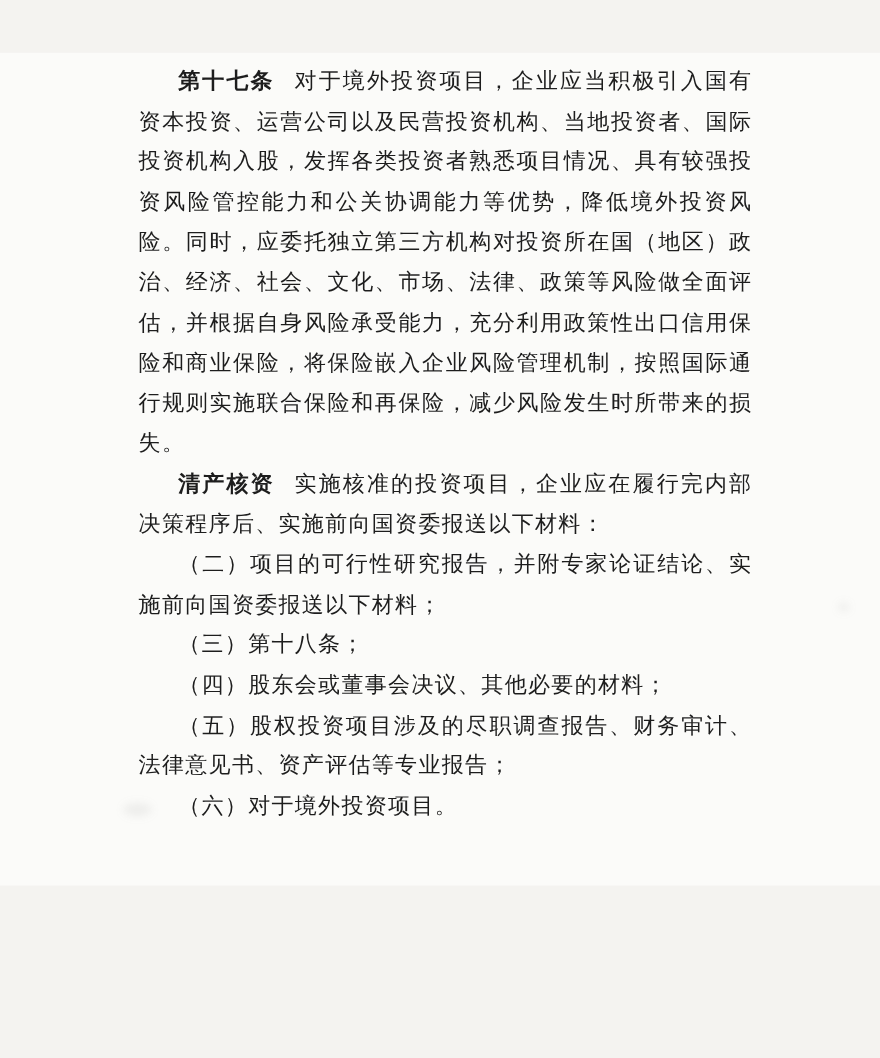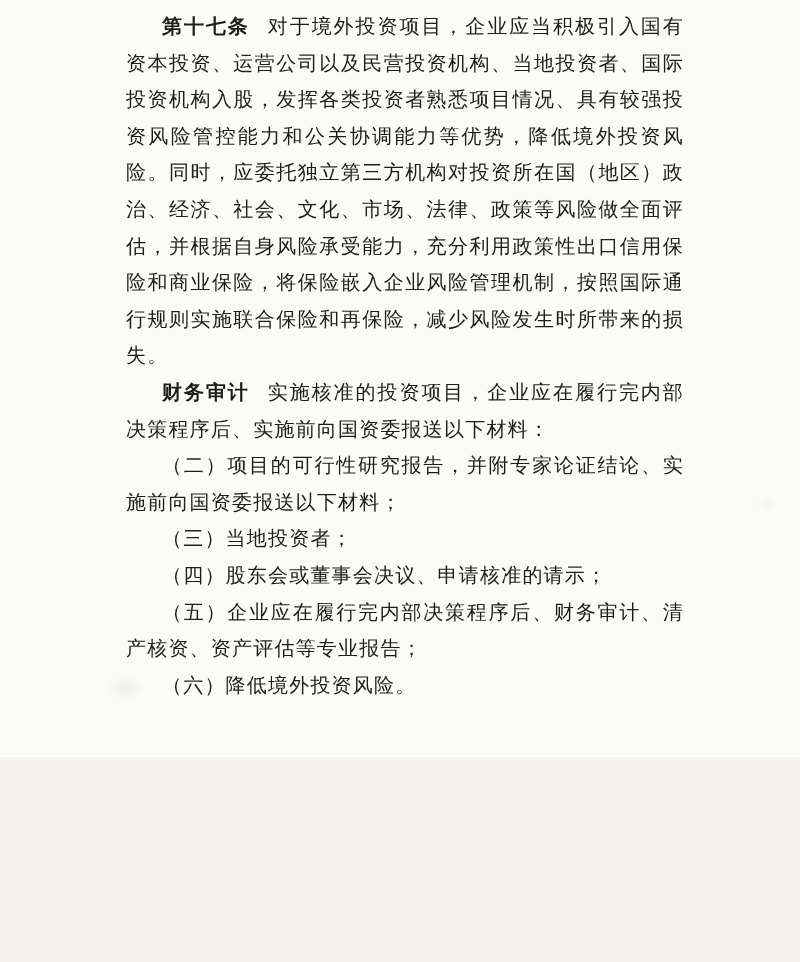--- a/index.html
+++ b/index.html
@@ -16,20 +16,21 @@
     background: #f4f3f0;
     font-family: "Liberation Serif", "DejaVu Serif", serif;
   }
   .page {
     position: relative;
     width: 800px;
     height: 757px;
     background: var(--page-bg);
     color: var(--ink);
     overflow: hidden;
+    margin-top: 48px;
   }
   
   .smudge {
     position: absolute;
     border-radius: 50%;
     background: rgba(120, 120, 115, 0.10);
     filter: blur(4px);
   }
   .smudge-1 { left: 112px; top: 682px; width: 26px; height: 12px; }
   .smudge-2 { left: 762px; top: 500px; width: 10px; height: 8px; }
@@ -75,31 +76,31 @@
 
 <div class="page">
 
   <div class="smudge smudge-1"></div>
   <div class="smudge smudge-2"></div>
 
   <div class="text-block">
 
     <p class="para"><span class="head">第十七条</span><span>对于境外投资项目，企业应当积极引入国有资本投资、运营公司以及民营投资机构、当地投资者、国际投资机构入股，发挥各类投资者熟悉项目情况、具有较强投资风险管控能力和公关协调能力等优势，降低境外投资风险。同时，应委托独立第三方机构对投资所在国（地区）政治、经济、社会、文化、市场、法律、政策等风险做全面评估，并根据自身风险承受能力，充分利用政策性出口信用保险和商业保险，将保险嵌入企业风险管理机制，按照国际通行规则实施联合保险和再保险，减少风险发生时所带来的损失。</span></p>
 
-    <p class="para"><span class="head">财务审计</span><span>实施核准的投资项目，企业应在履行完内部决策程序后、实施前向国资委报送以下材料：</span></p>
+    <p class="para"><span class="head">清产核资</span><span>实施核准的投资项目，企业应在履行完内部决策程序后、实施前向国资委报送以下材料：</span></p>
 
 
     <p class="para"><span>（二）项目的可行性研究报告，并附专家论证结论、实施前向国资委报送以下材料；</span></p>
 
-    <p class="para"><span>（三）当地投资者；</span></p>
+    <p class="para"><span>（三）第十八条；</span></p>
 
-    <p class="para"><span>（四）股东会或董事会决议、申请核准的请示；</span></p>
+    <p class="para"><span>（四）股东会或董事会决议、其他必要的材料；</span></p>
 
-    <p class="para"><span>（五）企业应在履行完内部决策程序后、财务审计、清产核资、资产评估等专业报告；</span></p>
+    <p class="para"><span>（五）股权投资项目涉及的尽职调查报告、财务审计、法律意见书、资产评估等专业报告；</span></p>
 
-    <p class="para"><span>（六）降低境外投资风险。</span></p>
+    <p class="para"><span>（六）对于境外投资项目。</span></p>
 
 
   </div>
 
   <div class="page-number">9</div>
 
 </div>
 
 </body></html>

